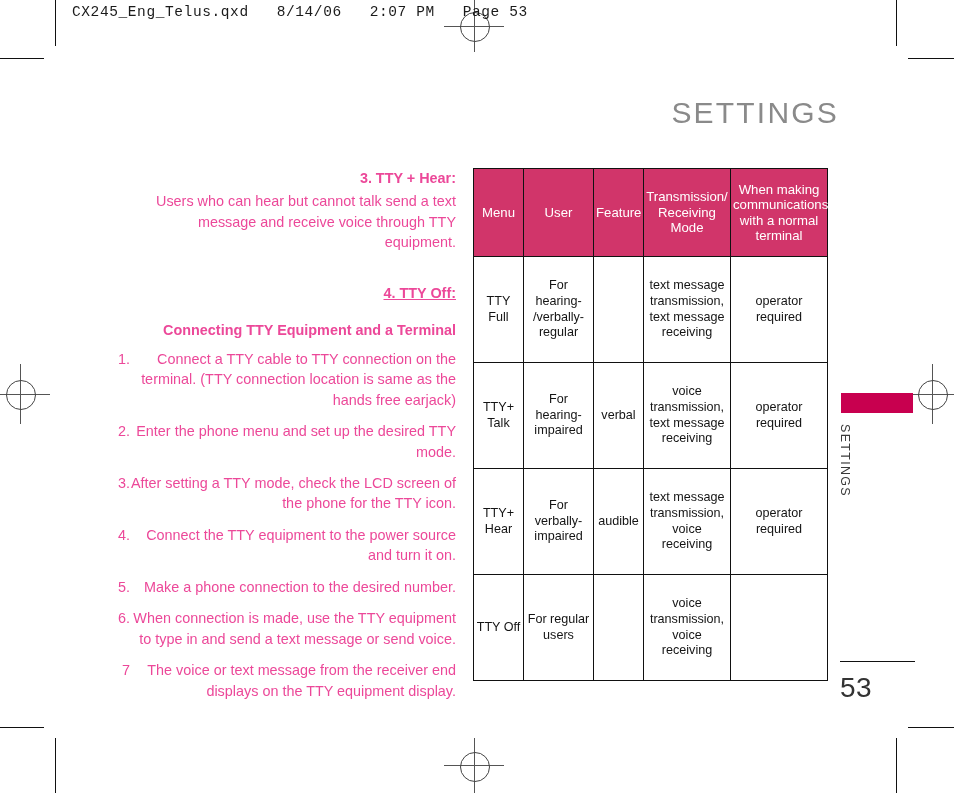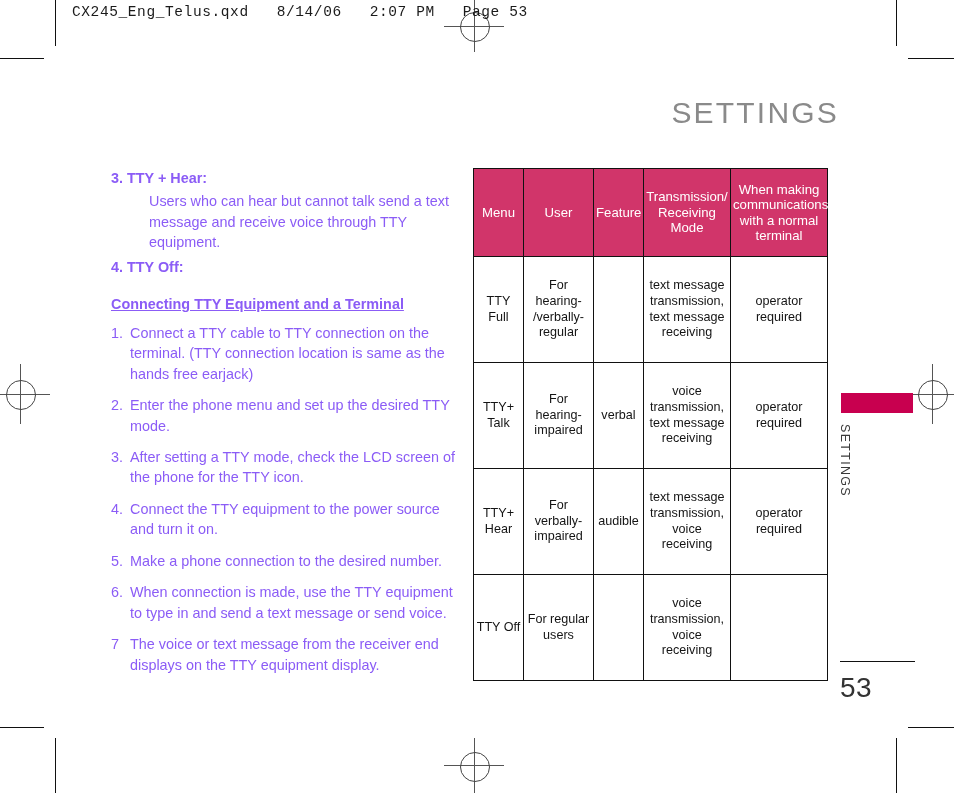--- a/index.html
+++ b/index.html
@@ -59,35 +59,35 @@
     font-weight: 400;
   }
 
   
   .left-col {
     position: absolute;
     left: 111px; top: 168px;
     width: 345px;
     font-size: 14.4px;
     line-height: 1.42;
-    color: #8b5cf6;
+    color: #ec4899;
+    text-align: right;
   }
   .lc-head {
     font-weight: bold;
     margin: 0 0 3px 0;
     font-size: 14.4px;
   }
-  .lc-head.sub { margin-top: 4px; }
+  .lc-head.sub { margin-top: 30px; text-decoration: underline; }
   .lc-body {
     margin: 0 0 2px 38px;
   }
   .lc-section {
     font-weight: bold;
     margin: 17px 0 8px 0;
-    text-decoration: underline;
   }
   .steps { margin: 0; padding: 0; list-style: none; }
   .step {
     display: flex;
     margin-bottom: 11px;
   }
   .step-num {
     flex: 0 0 auto;
     width: 19px;
   }

